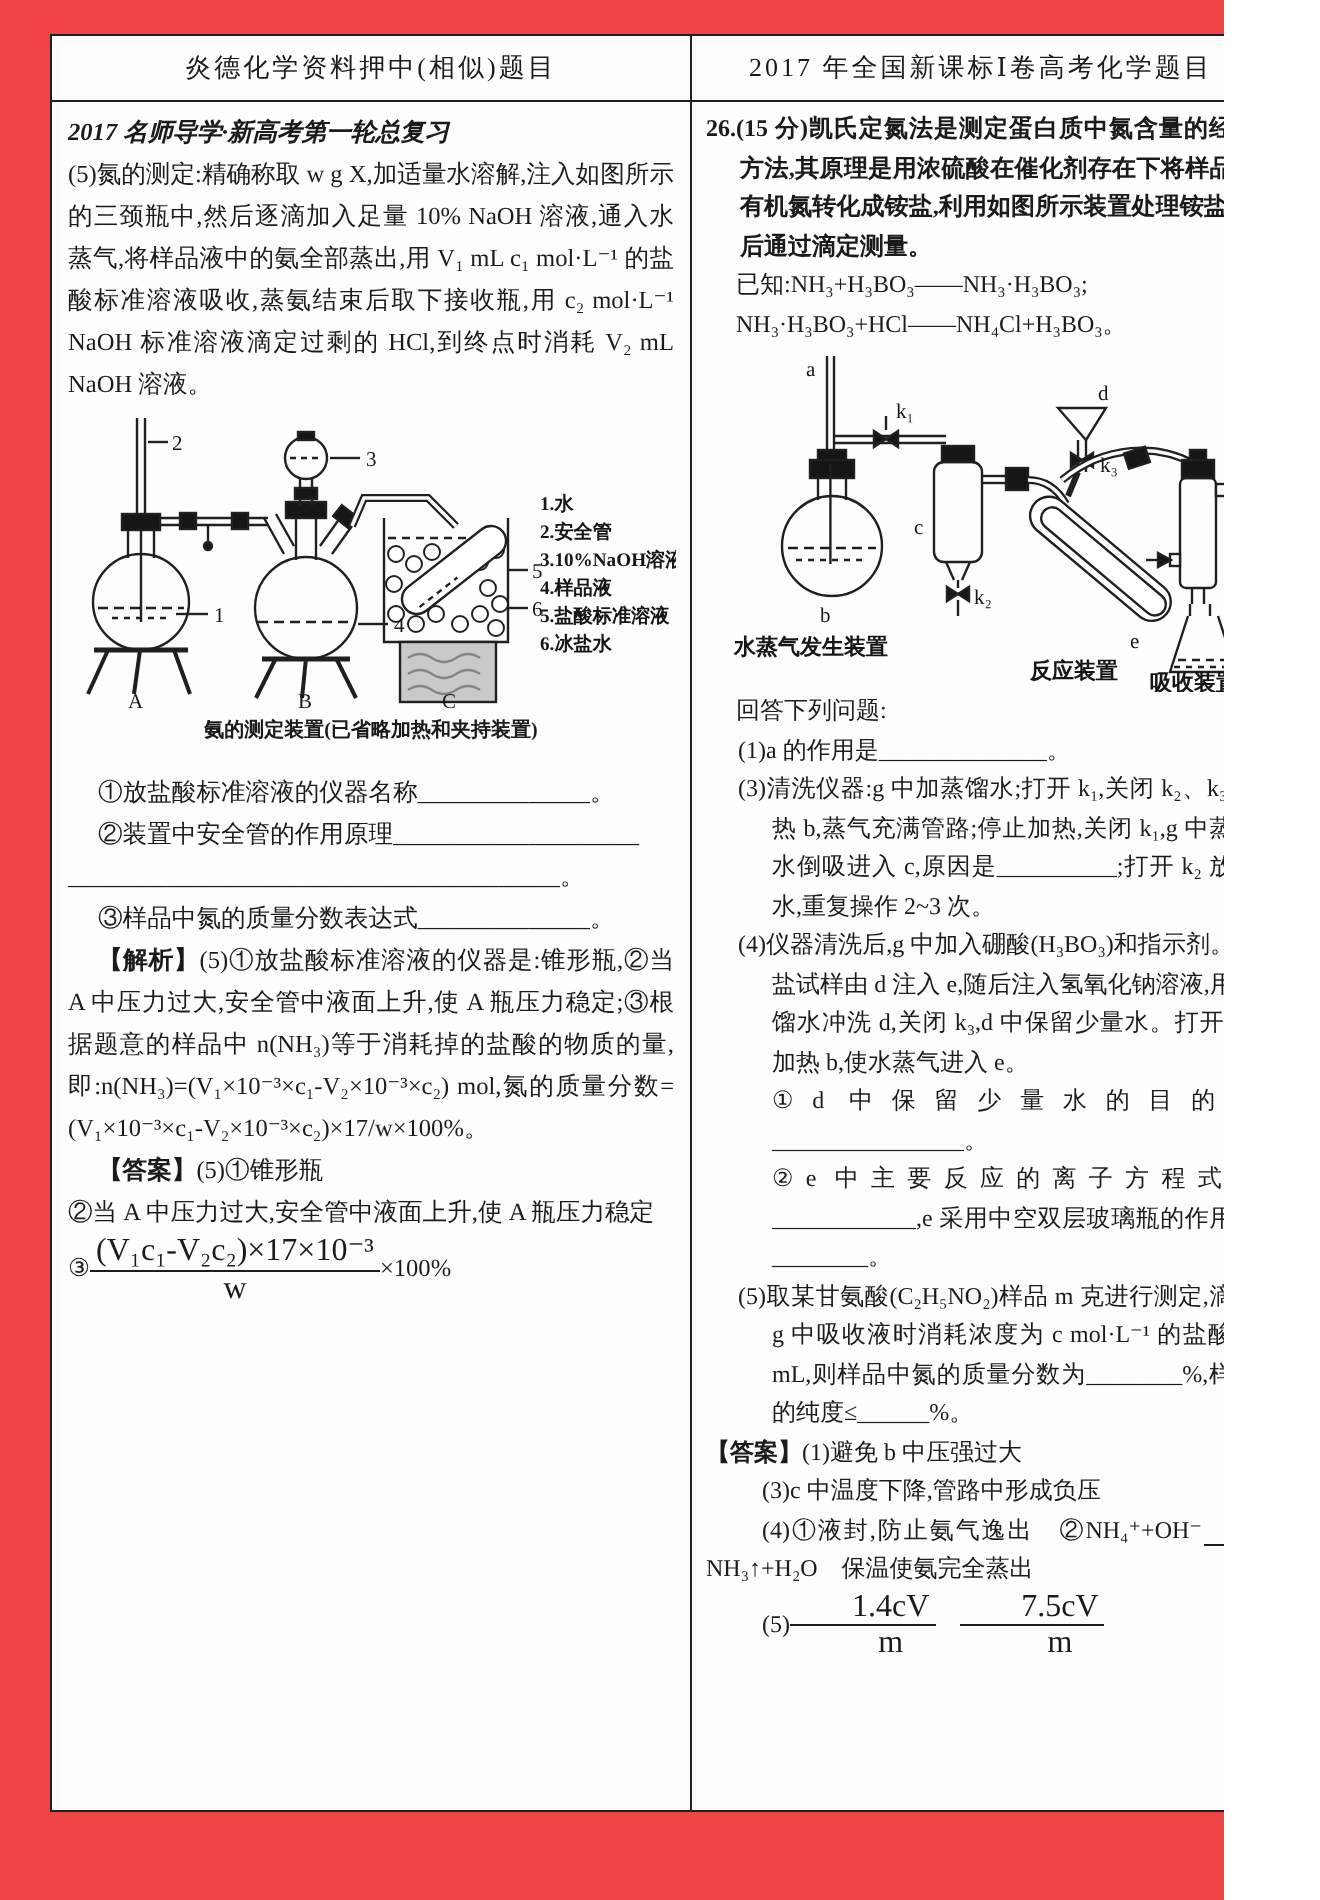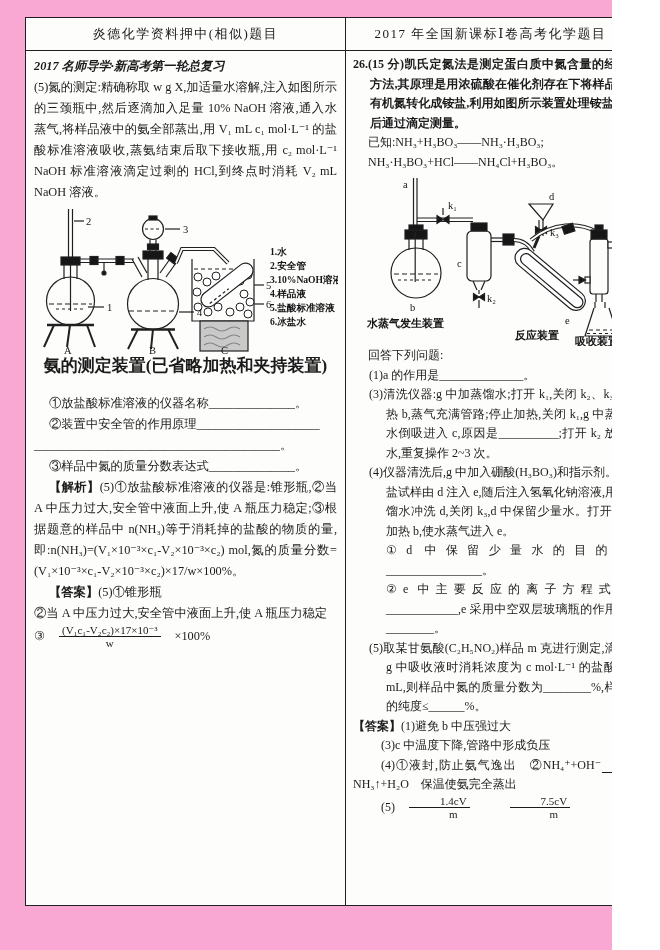--- a/index.html
+++ b/index.html
@@ -1,39 +1,39 @@
 <!DOCTYPE html>
 <html><head>
 <meta charset="utf-8">
 <style>
   html,body{margin:0;padding:0;}
-  .page{position:relative;width:612px;height:950px;background:#f9a8d4;overflow:hidden;
+  .page{position:relative;width:612px;height:950px;background:#ef4444;overflow:hidden;
         font-family:"Liberation Serif","DejaVu Serif",serif;color:#1b1b1b;}
   .frame{position:absolute;left:25px;top:17px;width:611px;height:889px;
          border:1.5px solid #202020;box-sizing:border-box;display:flex;flex-direction:column;background:#fdfdfc;}
   .hrow{display:flex;height:32px;border-bottom:1.5px solid #202020;flex:0 0 auto;}
   .hcell{display:flex;align-items:center;justify-content:center;font-size:13px;letter-spacing:1.5px;}
   .hcell.hl{width:320px;border-right:1.5px solid #202020;box-sizing:border-box;}
   .hcell.hr{flex:1;}
   .tbody{flex:1;display:flex;overflow:hidden;}
   .col-l{width:320px;border-right:1.5px solid #202020;box-sizing:border-box;padding:5px 8px 0 8px;overflow:hidden;}
   .col-r{flex:1;box-sizing:border-box;padding:4px 6px 0 7px;overflow:hidden;}
   p.t{margin:0;font-size:12.3px;line-height:21px;text-align:justify;}
   .col-r p.t{font-size:12px;line-height:19.5px;}
   .series{font-weight:bold;font-size:12.6px;line-height:23px;white-space:nowrap;font-style:italic;}
-  .cap{text-align:center;font-weight:bold;font-size:17px;line-height:20px;margin-top:1px;}
+  .cap{text-align:center;font-weight:bold;font-size:10px;line-height:20px;margin-top:1px;}
   .ind{padding-left:15px;}
   .tind{text-indent:15px;}
   .hang{padding-left:17px;text-indent:-17px;font-weight:bold;}
   .sub{padding-left:33px;text-indent:-17px;}
   .sub2{padding-left:33px;}
   .ansind{text-indent:28px;}
   .blankrow{margin-top:9px;}
   b.mark{font-weight:bold;}
-  .frac{display:inline-block;text-align:center;vertical-align:middle;line-height:1.12;font-size:11px;margin:0 14px;}
+  .frac{display:inline-block;text-align:center;vertical-align:middle;line-height:1.12;font-size:16px;margin:0 0;}
   .frac .num{display:block;border-bottom:1.1px solid #1b1b1b;padding:0 3px;}
   .frac .den{display:block;}
   .fracline{line-height:34px;}
   .cond{display:inline-block;width:26px;border-bottom:1.2px solid #1b1b1b;text-align:center;vertical-align:-1px;margin:0 1px;}
   .cond-sym{display:block;font-size:8.5px;line-height:9px;}
   .fig{display:block;margin:2px auto 0 auto;}
   .pageno{position:absolute;left:0;right:0;top:915px;text-align:center;font-size:12.5px;letter-spacing:1px;color:#2a2a2a;}
   svg text{font-family:"Liberation Serif","DejaVu Serif",serif;fill:#161616;}
   .lbl{font-size:10.5px;}
   .legendtxt{font-size:9.6px;font-weight:bold;}

